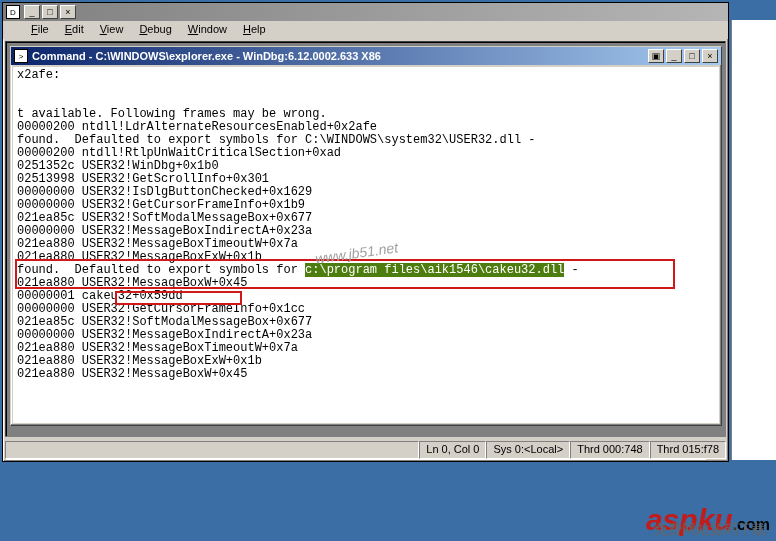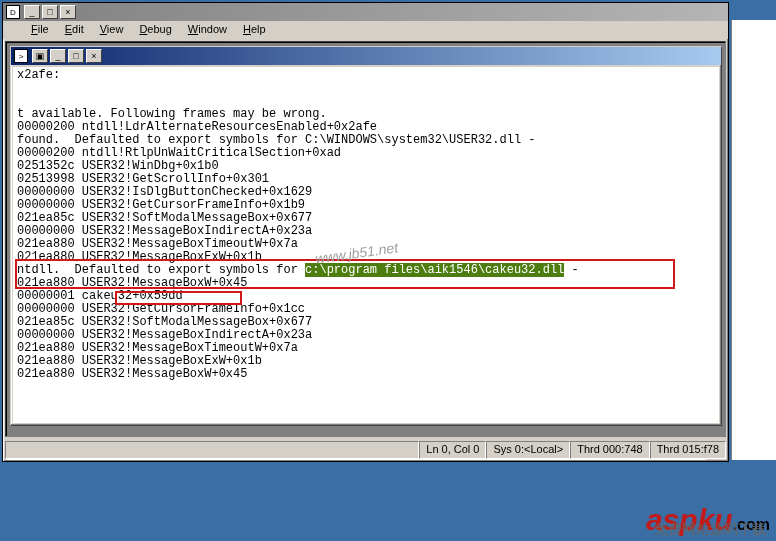--- a/index.html
+++ b/index.html
@@ -220,20 +220,21 @@
     <span class="menu-item"><u>V</u>iew</span>
     <span class="menu-item"><u>D</u>ebug</span>
     <span class="menu-item"><u>W</u>indow</span>
     <span class="menu-item"><u>H</u>elp</span>
   </div>
 
   <div class="mdi-area">
     <div class="child-window">
       <div class="titlebar">
         <span class="titlebar-icon">&gt;</span>
+        <span class="titlebar-text">Command - C:\WINDOWS\explorer.exe - WinDbg:6.12.0002.633 X86</span>
         <span class="titlebar-controls">
           <span class="titlebar-btn">▣</span>
           <span class="titlebar-btn">_</span>
           <span class="titlebar-btn">□</span>
           <span class="titlebar-btn">×</span>
         </span>
       </div>
       <div class="command-body"><span>x2afe:</span>
 <span></span>
 <span></span>
@@ -242,21 +243,21 @@
 <span>found.  Defaulted to export symbols for C:\WINDOWS\system32\USER32.dll -</span>
 <span>00000200 ntdll!RtlpUnWaitCriticalSection+0xad</span>
 <span>0251352c USER32!WinDbg+0x1b0</span>
 <span>02513998 USER32!GetScrollInfo+0x301</span>
 <span>00000000 USER32!IsDlgButtonChecked+0x1629</span>
 <span>00000000 USER32!GetCursorFrameInfo+0x1b9</span>
 <span>021ea85c USER32!SoftModalMessageBox+0x677</span>
 <span>00000000 USER32!MessageBoxIndirectA+0x23a</span>
 <span>021ea880 USER32!MessageBoxTimeoutW+0x7a</span>
 <span>021ea880 USER32!MessageBoxExW+0x1b</span>
-<span>ntdll.  Defaulted to export symbols for </span><span class="highlight">c:\program files\aik1546\cakeu32.dll</span><span> -</span>
+<span>found.  Defaulted to export symbols for </span><span class="highlight">c:\program files\aik1546\cakeu32.dll</span><span> -</span>
 <span>021ea880 USER32!MessageBoxW+0x45</span>
 <span>00000001 cakeu32+0x59dd</span>
 <span>00000000 USER32!GetCursorFrameInfo+0x1cc</span>
 <span>021ea85c USER32!SoftModalMessageBox+0x677</span>
 <span>00000000 USER32!MessageBoxIndirectA+0x23a</span>
 <span>021ea880 USER32!MessageBoxTimeoutW+0x7a</span>
 <span>021ea880 USER32!MessageBoxExW+0x1b</span>
 <span>021ea880 USER32!MessageBoxW+0x45</span>
 <div class="redbox redbox1"></div>
 <div class="redbox redbox2"></div>

